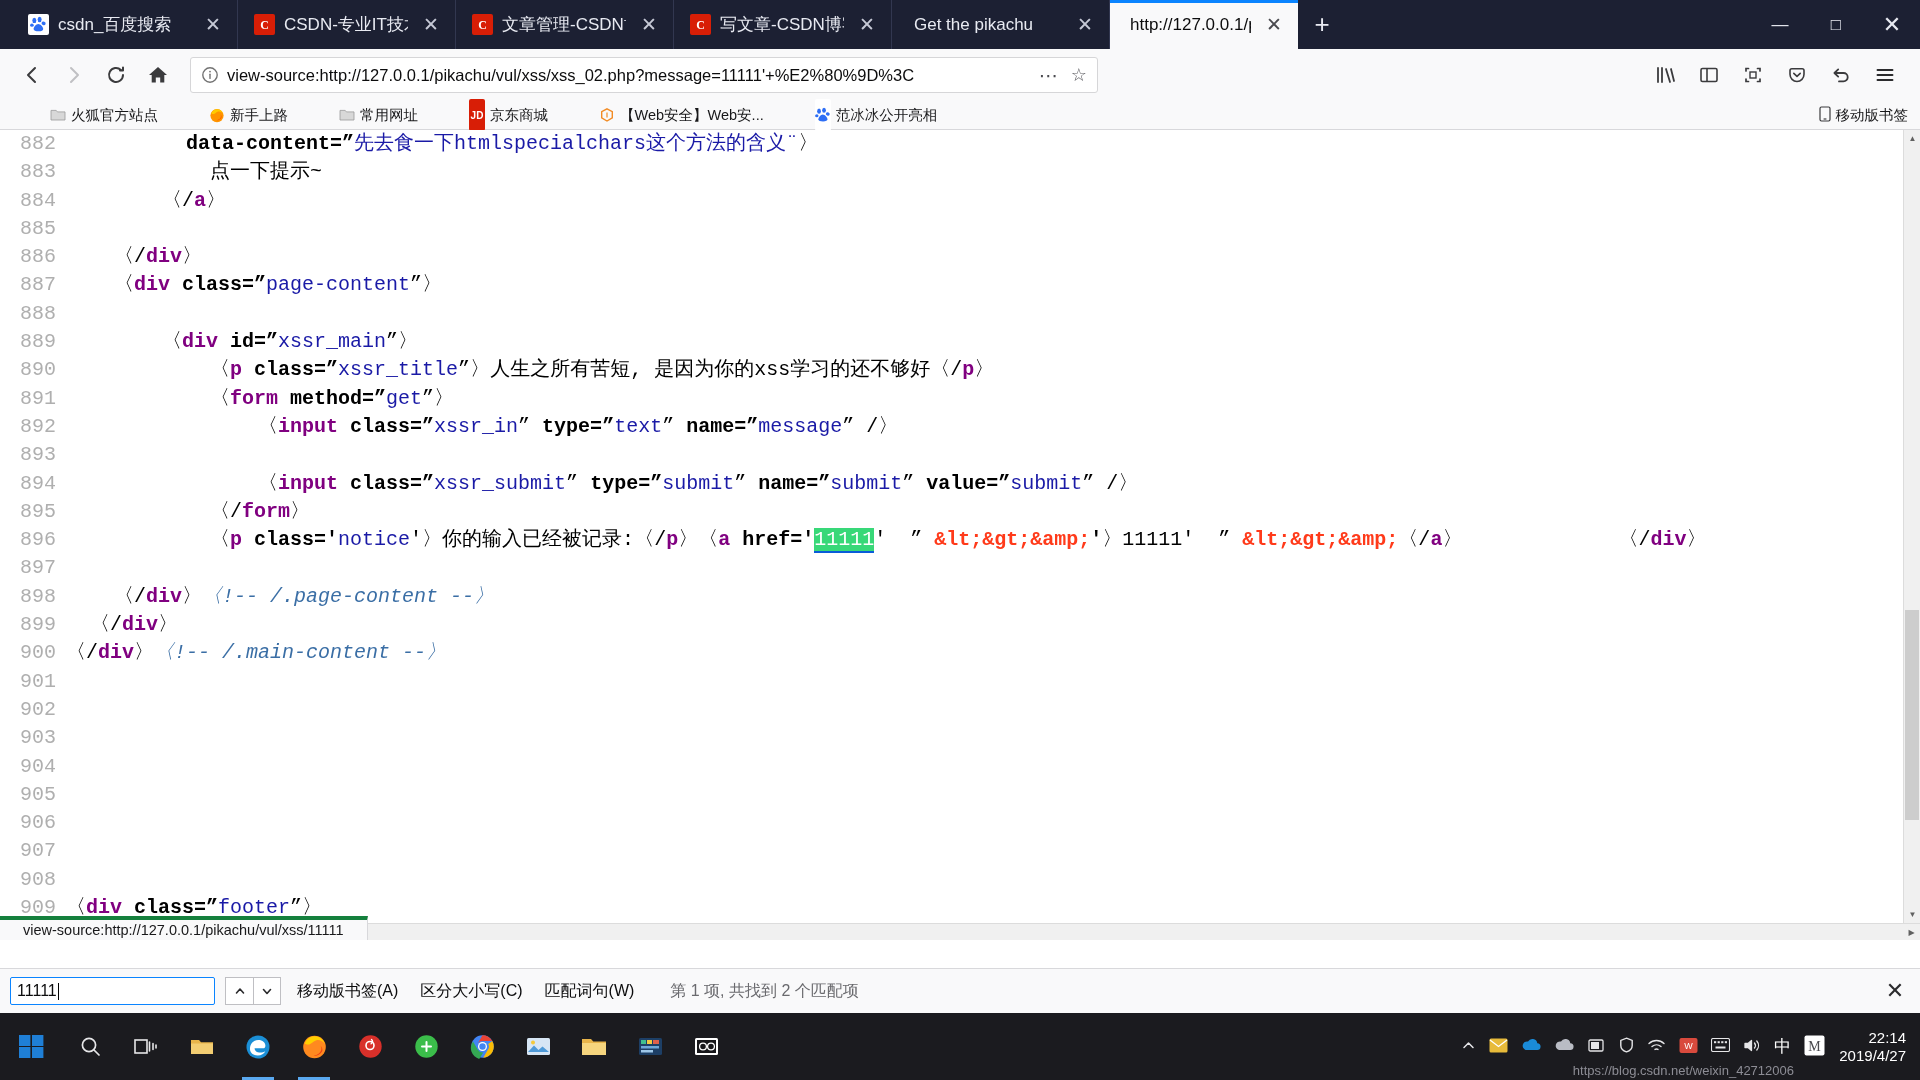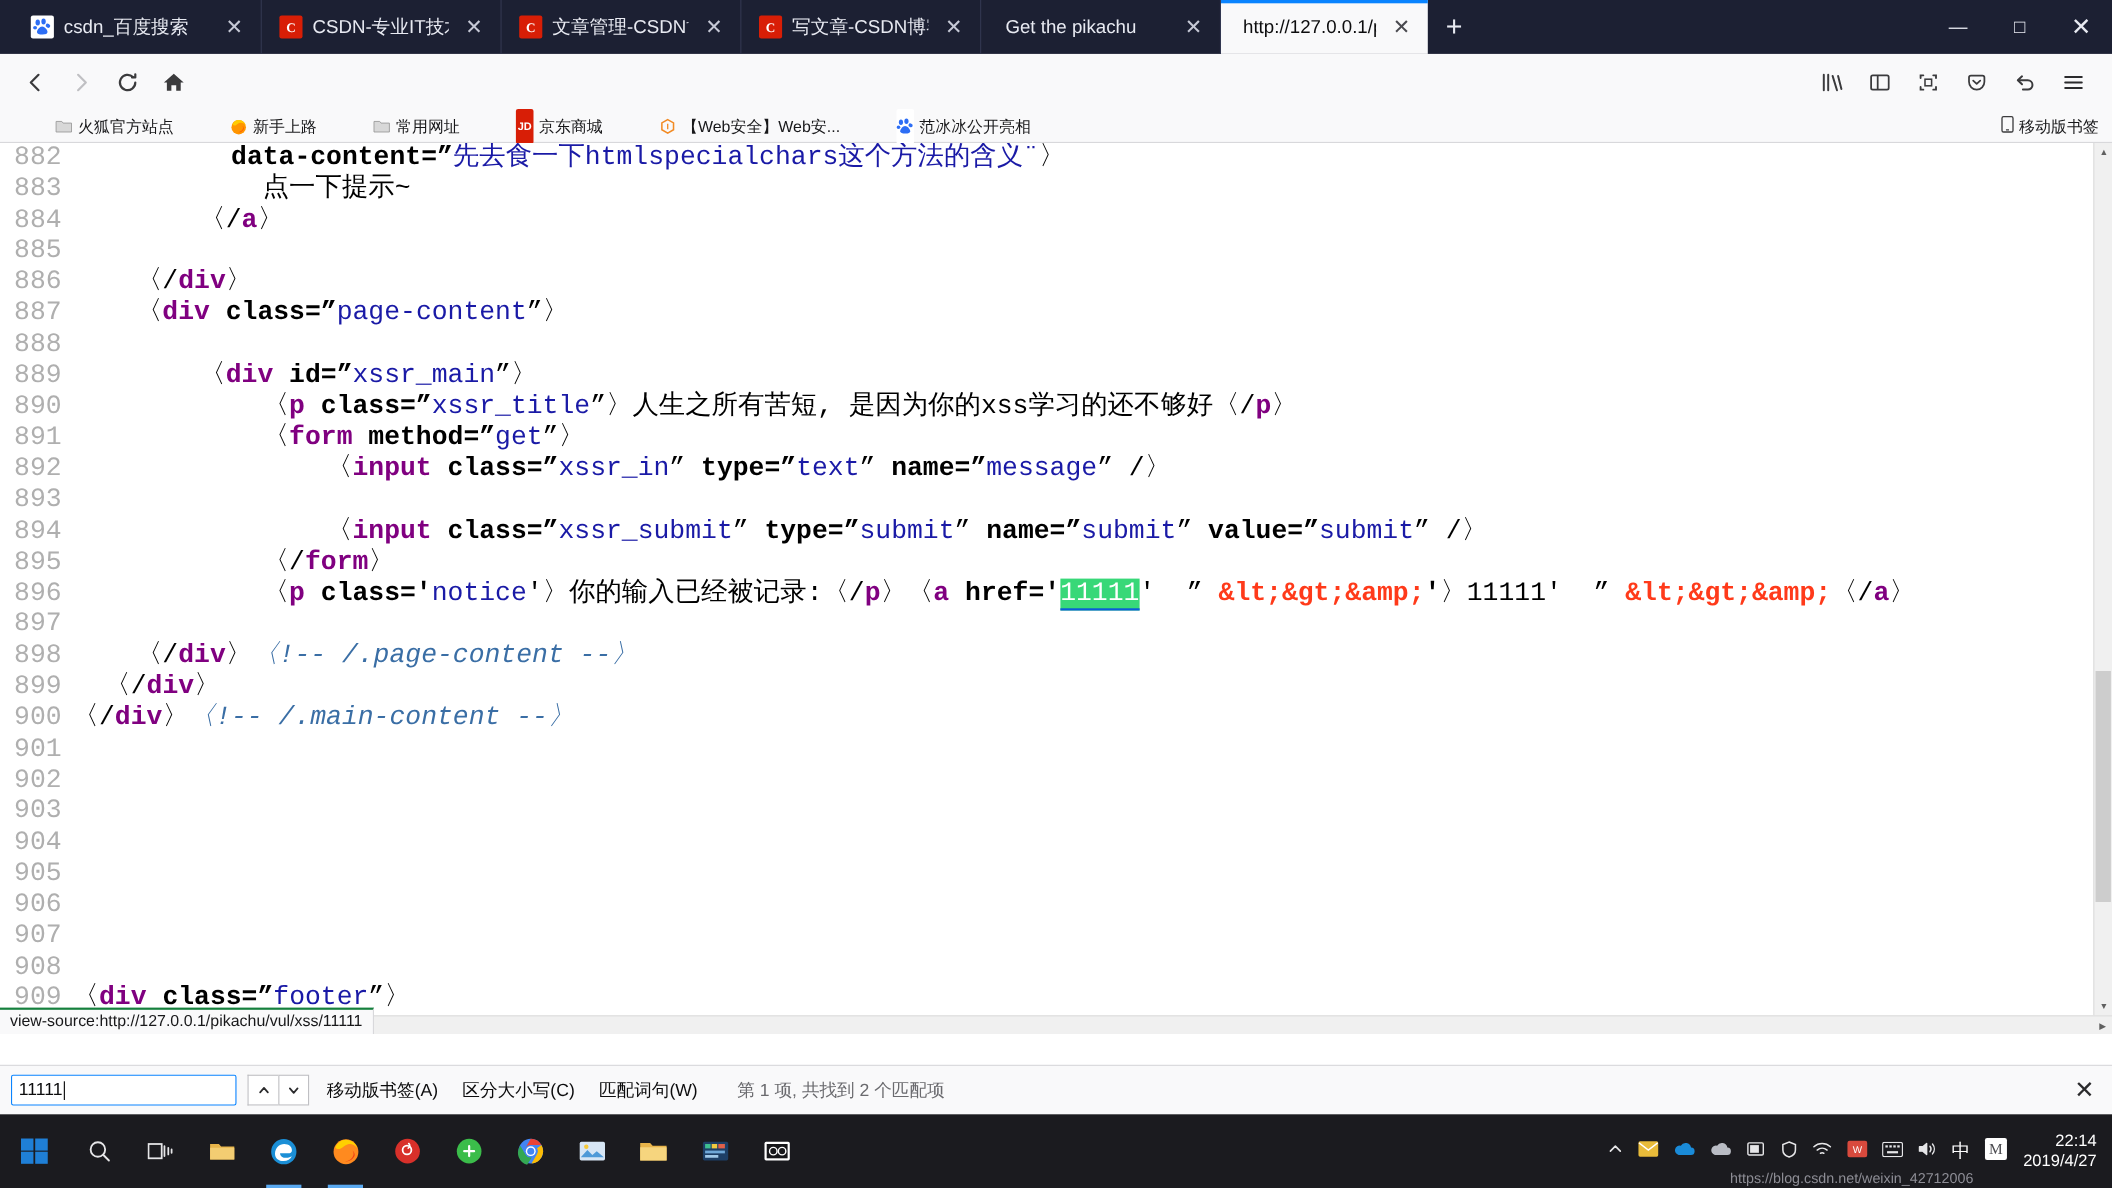--- a/index.html
+++ b/index.html
@@ -177,21 +177,21 @@
     width: 1920px;
     height: 810px;
     background: #fff;
     overflow: hidden;
   }
   #srcwrap {
     position: absolute;
     left: 0; top: 0; right: 17px; bottom: 17px;
     overflow: hidden;
     font-family: "Liberation Mono", monospace;
-    font-size: 24px;
+    font-size: 20px;
     line-height: 28.3px;
     white-space: pre;
   }
   .srcline { display: block; height: 28.3px; }
   .ln {
     display: inline-block;
     width: 66px;
     text-align: right;
     color: #afafaf;
     padding-right: 10px;
@@ -234,23 +234,23 @@
     height: 17px; width: 17px;
     display: flex; align-items: center; justify-content: center;
     font-size: 8px; color: #606060;
   }
 
   
   #statusbar {
     position: absolute;
     left: 0; bottom: 0;
     height: 24px;
-    padding: 0 9px;
+    padding: 0 23px;
     background: #f9f9fa;
-    border-top: 2px solid #15803d;
+    border-top: 4px solid #15803d;
     border-right: 1px solid #d8d8db;
     display: flex; align-items: center;
     font-size: 14.5px;
     color: #18181a;
     z-index: 5;
   }
 
   
   #findbar {
     position: absolute;
@@ -422,20 +422,32 @@
         <path d="M18 11a7 7 0 1 1-2.1-5"></path>
         <path d="M18 3.5V6.4H15" stroke-linejoin="round"></path>
       </svg>
   </div>
   <div class="navbtn">
     <svg width="22" height="22" viewBox="0 0 22 22" fill="#3b3b3d">
         <path d="M11 3 L20 11 H17.3 V18.5 H13.2 V13.4 H8.8 V18.5 H4.7 V11 H2 Z"></path>
       </svg>
   </div>
 
+  <div id="urlbar">
+    <span class="u-ico">
+      <svg width="18" height="18" viewBox="0 0 18 18" fill="none" stroke="#737373" stroke-width="1.4">
+          <circle cx="9" cy="9" r="7.2"></circle>
+          <path d="M9 8.2v4.2" stroke-linecap="round"></path>
+          <circle cx="9" cy="5.6" r="0.9" fill="#737373" stroke="none"></circle>
+        </svg>
+    </span>
+    <span id="urltext">view-source:http://127.0.0.1/pikachu/vul/xss/xss_02.php?message=11111'+%E2%80%9D%3C</span>
+    <span class="dots">⋯</span>
+    <span class="star">☆</span>
+  </div>
 
   <div id="navright">
     <div class="navbtn">
       <svg width="22" height="22" viewBox="0 0 22 22" fill="none" stroke="#3b3b3d" stroke-width="1.8" stroke-linecap="round">
           <path d="M4 4v14M8 4v14M12 5l4 13M17 5l3 12"></path>
         </svg>
     </div>
     <div class="navbtn">
       <svg width="22" height="22" viewBox="0 0 22 22" fill="none" stroke="#3b3b3d" stroke-width="1.6">
           <rect x="3" y="4.5" width="16" height="13" rx="1.5"></rect>

